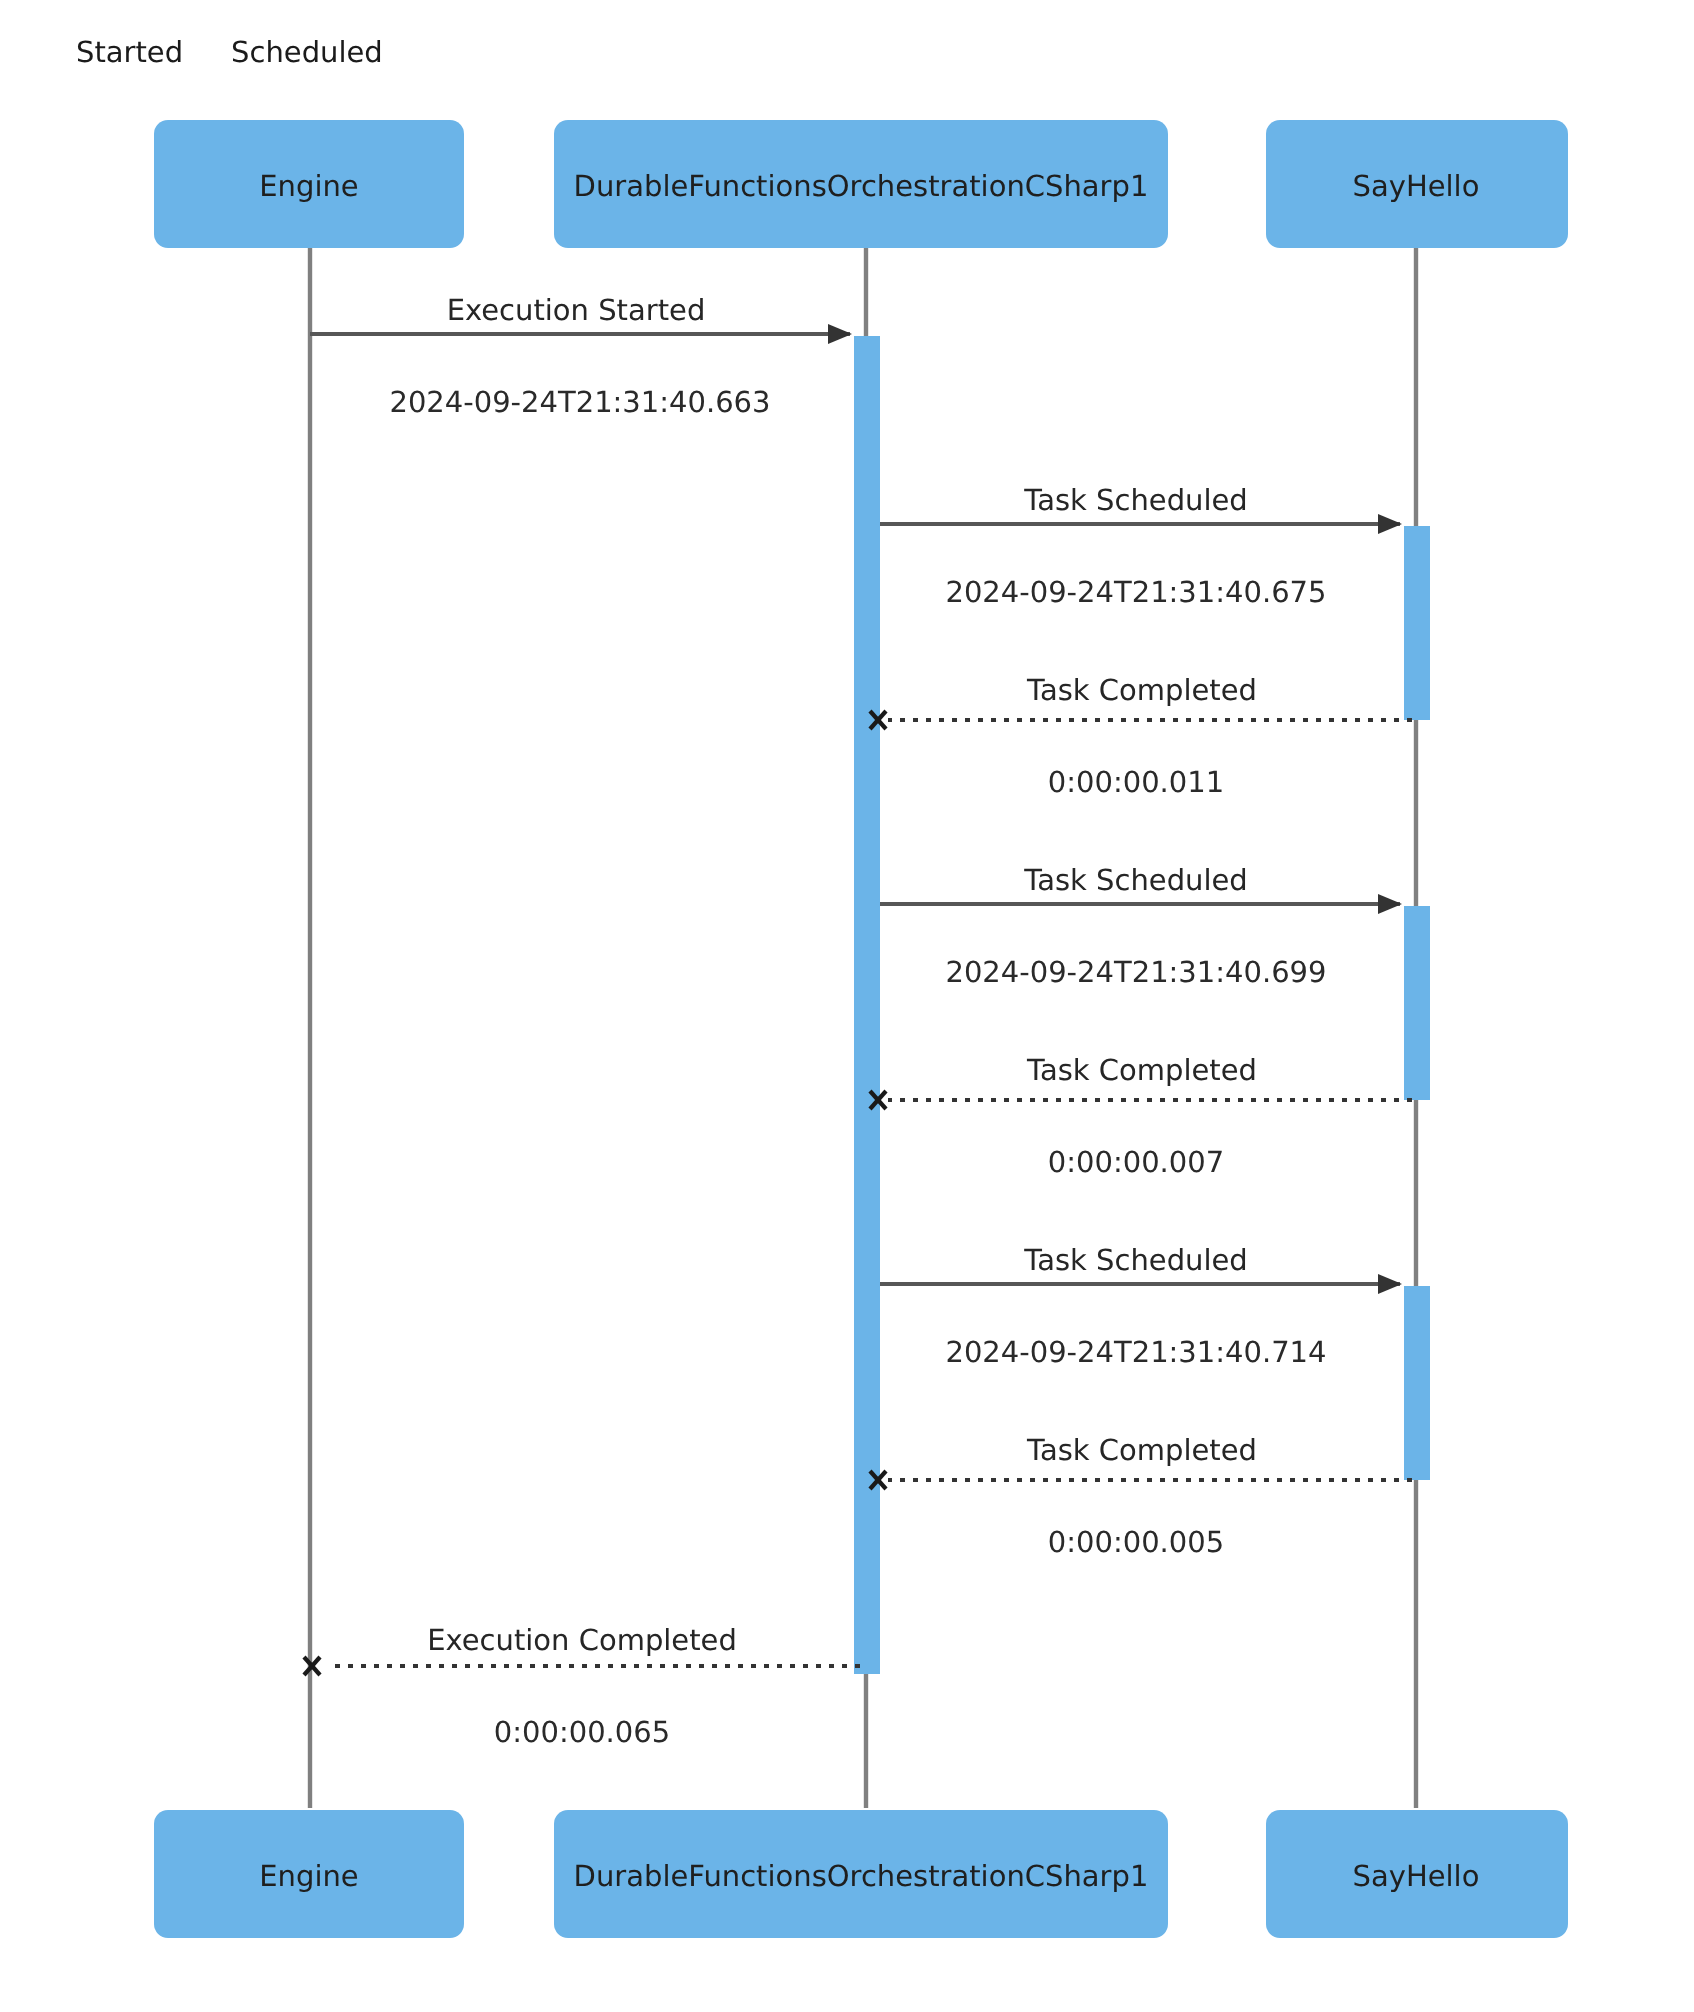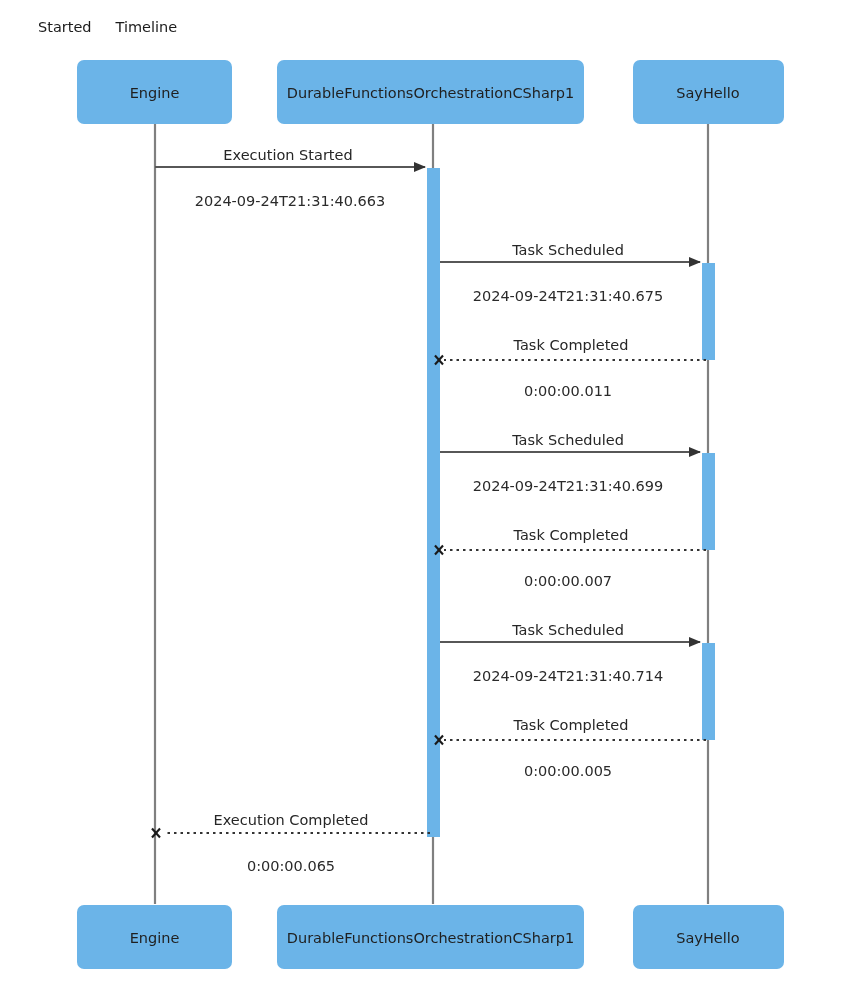--- a/index.html
+++ b/index.html
@@ -85,21 +85,21 @@
   }
 </style>
 </head>
 <body>
 
 <div class="tabbar">
   <div class="tab">
     <span>Started</span>
   </div>
   <div class="tab">
-    <span>Timeline</span>
+    <span>Scheduled</span>
   </div>
 </div>
 
 <div class="diagram">
 <svg width="847" height="1006" viewBox="0 0 847 1006" xmlns="http://www.w3.org/2000/svg">
   <defs>
     <marker id="arrowSolid" markerWidth="12" markerHeight="10" refX="11" refY="5" orient="auto" markerUnits="userSpaceOnUse">
       <path d="M0,0 L12,5 L0,10 z" fill="#333333"></path>
     </marker>
   </defs>

